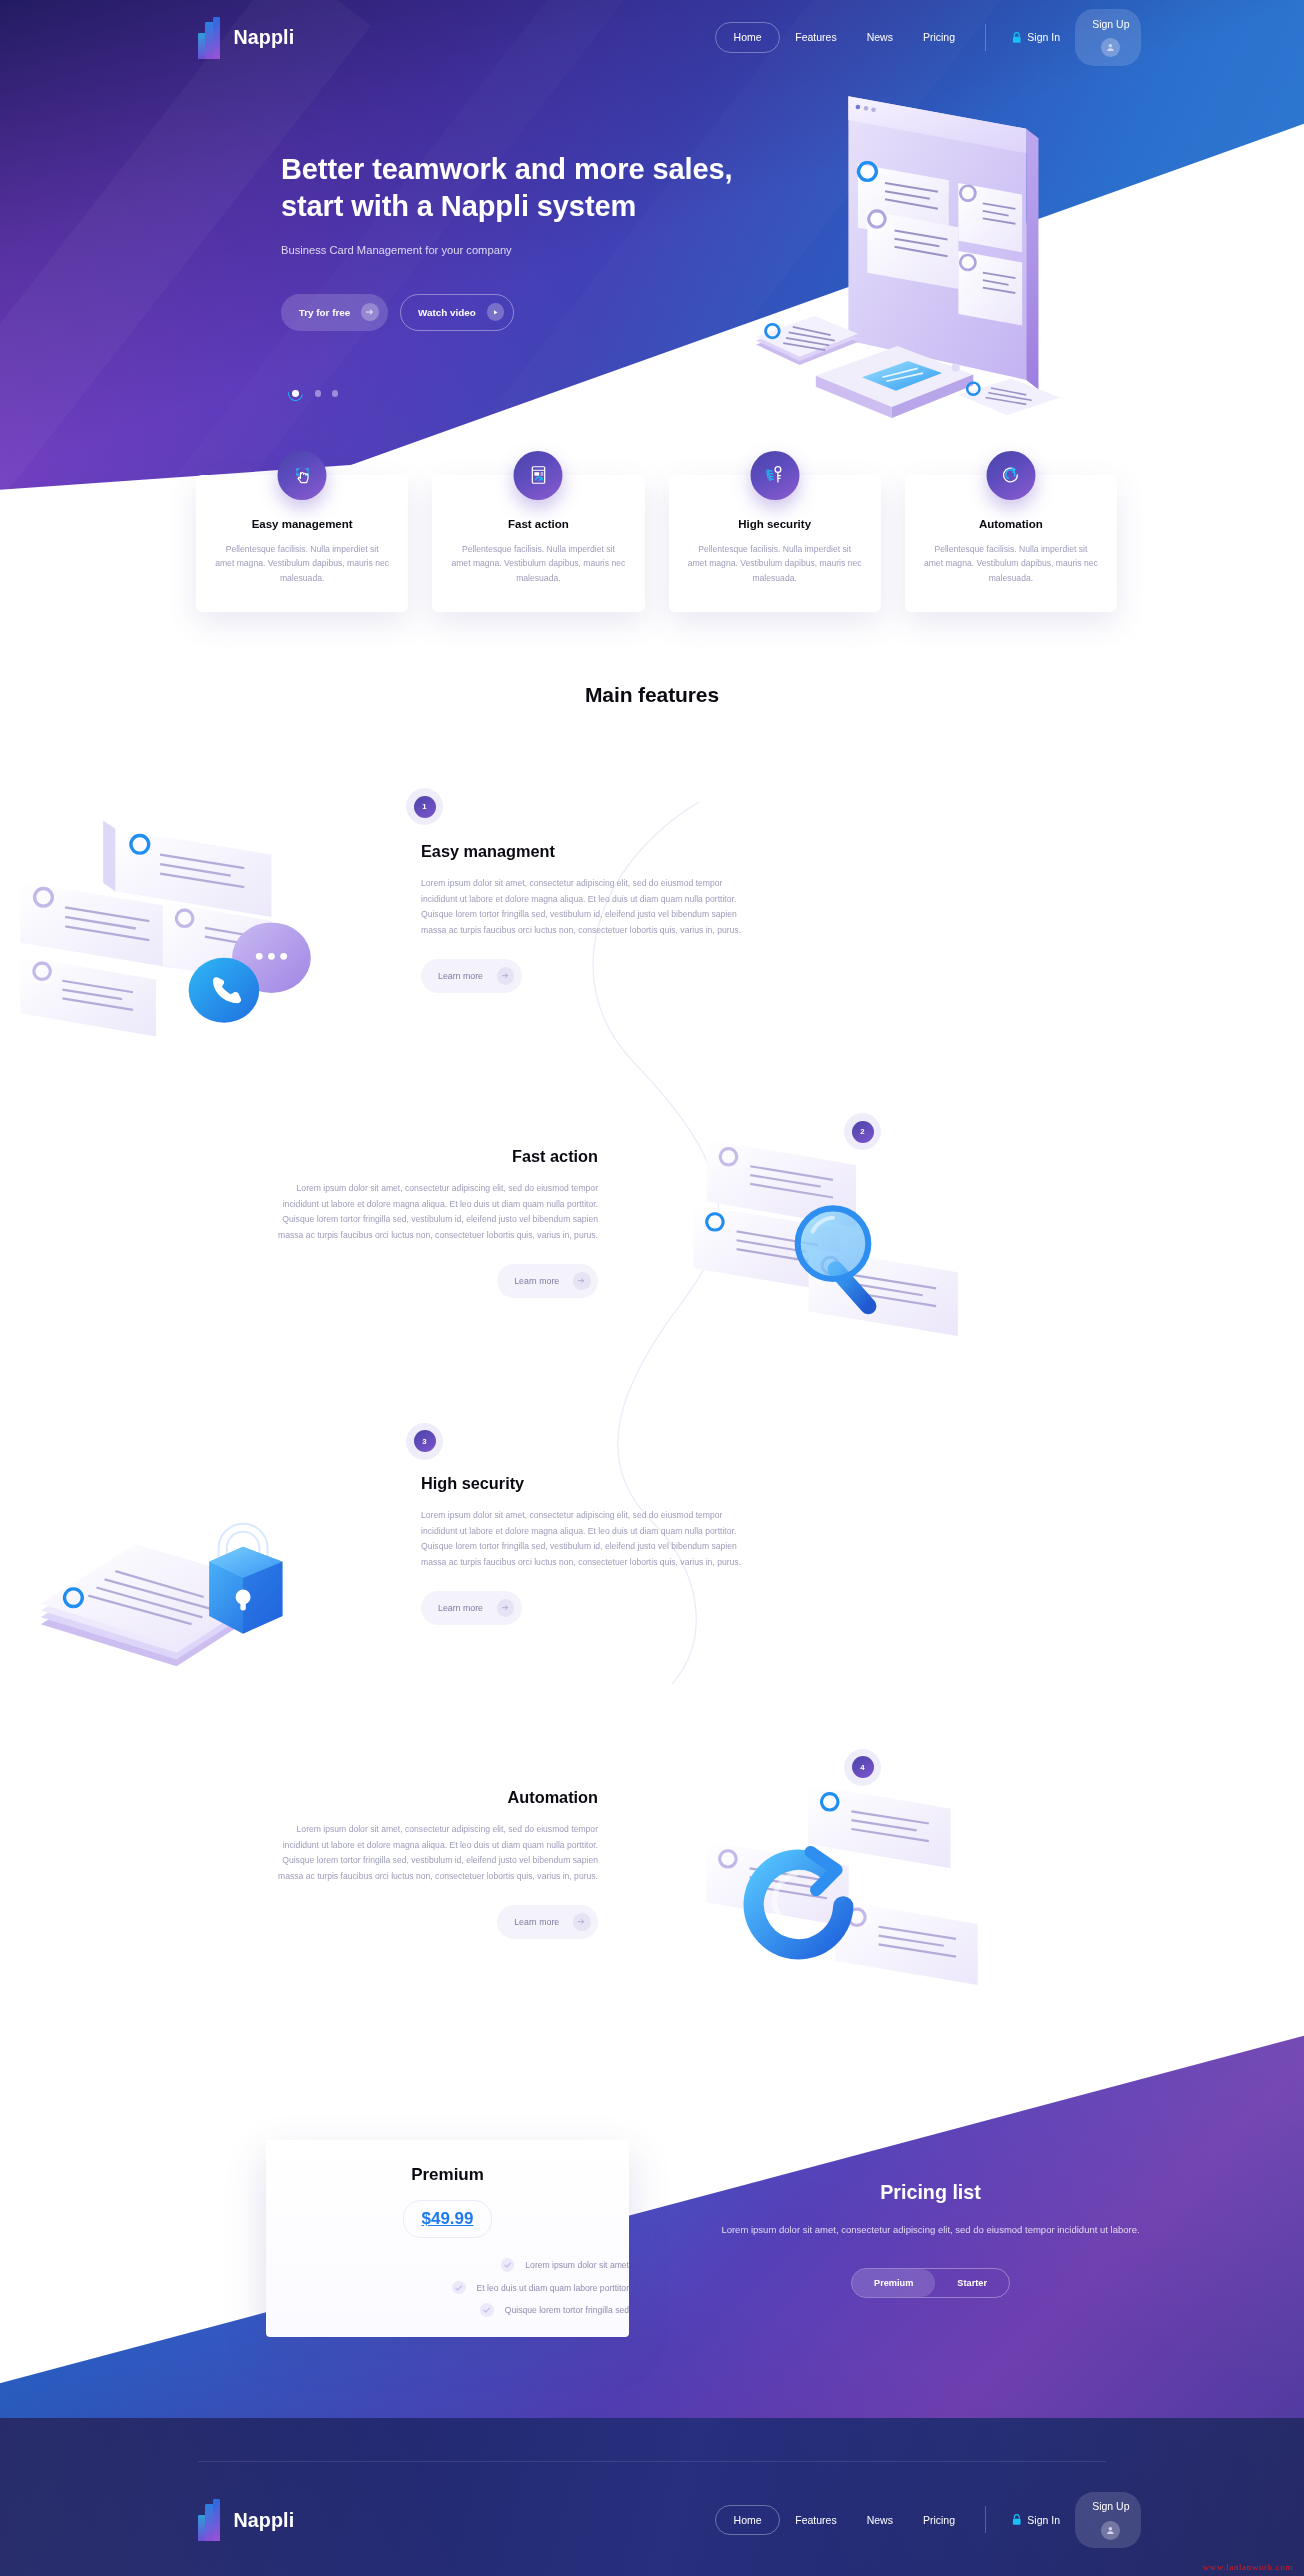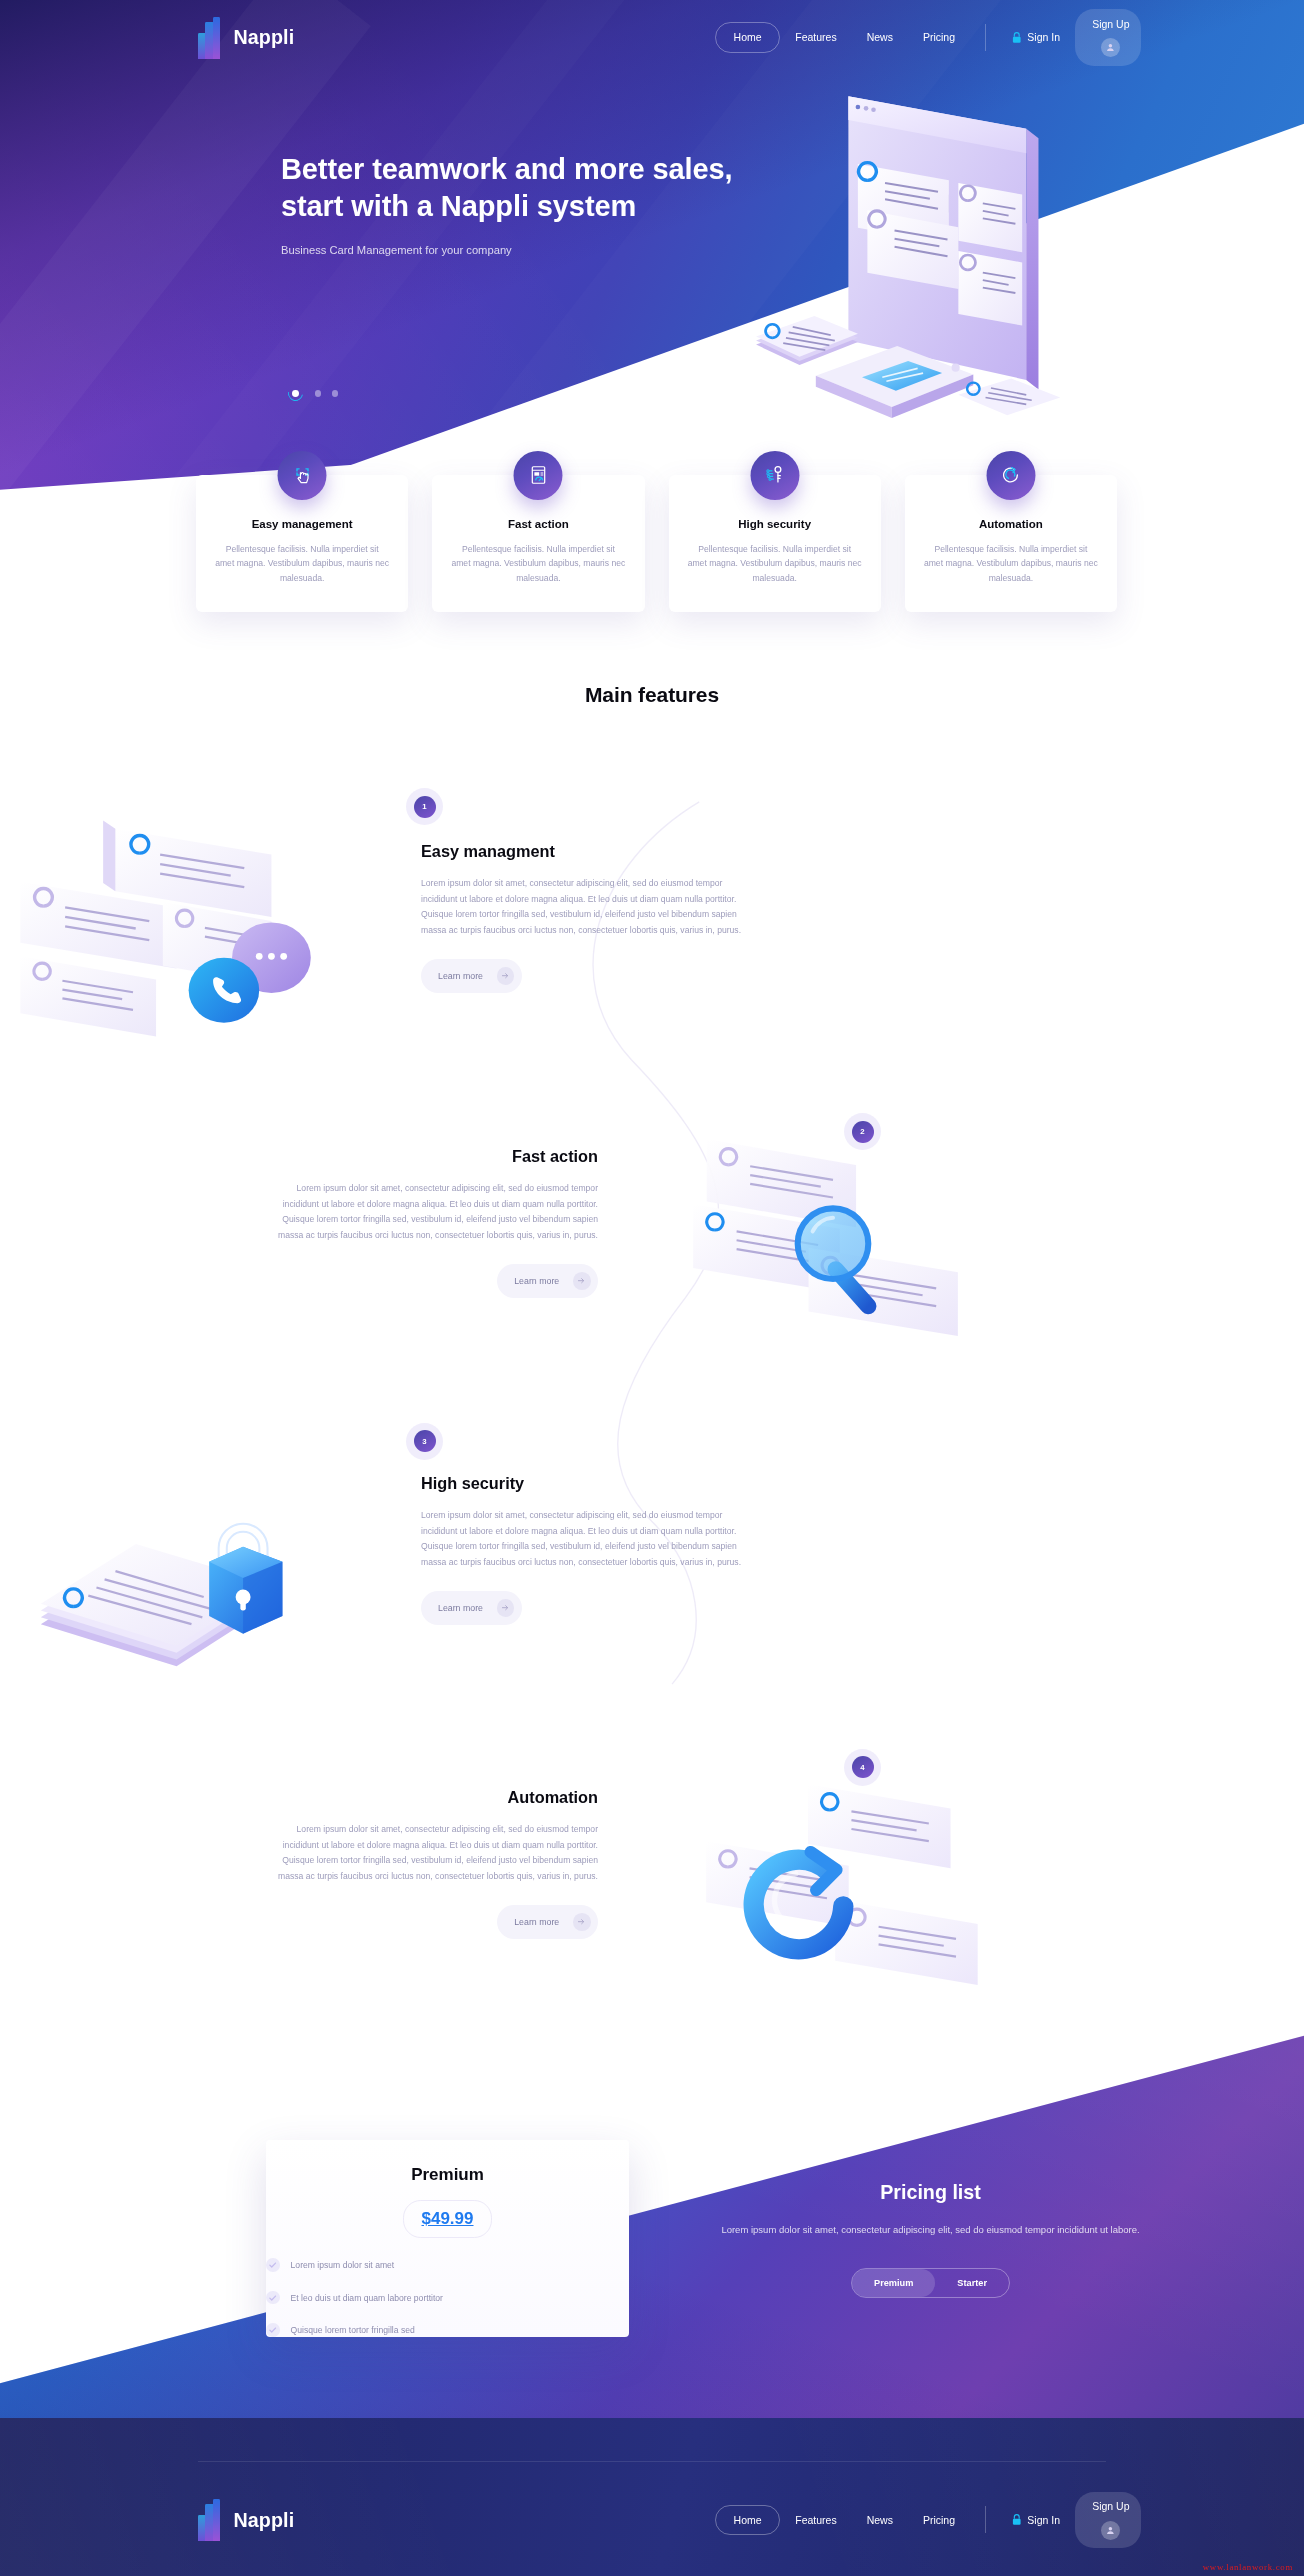--- a/index.html
+++ b/index.html
@@ -197,21 +197,21 @@
     border-radius: 4.1px; box-shadow: 0 15px 41px rgba(70,60,140,0.17);
     text-align: center; padding-top: 24.5px; z-index: 10;
   }
   .price-title { font-size: 17px; font-weight: 700; color: #0a0a12; }
   .price-val {
     display: inline-flex; align-items: center; justify-content: center;
     margin-top: 15px; min-width: 83px; padding: 8.2px 17.7px;
     border: 0.7px solid #ece9f8; border-radius: 17.7px;
     color: #1f7bf0; font-size: 17px; font-weight: 700; text-decoration: underline;
   }
-  .price-feats { margin-top: 20.4px; display: flex; flex-direction: column; gap: 19px; align-items: flex-start; }
+  .price-feats { margin-top: 20.4px; display: flex; flex-direction: column; gap: 9px; align-items: flex-end; }
   .pf { display: flex; align-items: center; gap: 11px; }
   .pf-check {
     width: 13.6px; height: 13.6px; border-radius: 50%; background: #eceafa;
     display: flex; align-items: center; justify-content: center; flex: none;
   }
   .pf-text { font-size: 8.6px; color: #8e8daf; }
   .pricing-copy { position: absolute; left: 720px; top: 2181px; width: 421px; text-align: center; z-index: 10; }
   .pc-h { font-size: 19.7px; font-weight: 600; color: #fff; }
   .pc-p { margin-top: 17.7px; font-size: 9.5px; line-height: 1.75; color: rgba(255,255,255,0.80); }
   .toggle {
@@ -413,20 +413,38 @@
         </div>
       </nav>
     </div>
 
     <div class="hero-copy">
       <h1 class="hero-title">
         <span>Better teamwork and more sales,</span><br>
         <span>start with a Nappli system</span>
       </h1>
       <p class="hero-sub">Business Card Management for your company</p>
+      <div class="hero-btns">
+        <div class="btn-pill btn-fill">
+          <span>Try for free</span>
+          <span class="btn-circ">
+            <svg width="7.5" height="6.1" viewBox="0 0 11 9">
+                <path d="M0.6 4.5h8M6 1.2l3.4 3.3L6 7.8" stroke="#fff" stroke-width="1.3" fill="none" stroke-linecap="round" stroke-linejoin="round"></path>
+              </svg>
+          </span>
+        </div>
+        <div class="btn-pill btn-ghost">
+          <span>Watch video</span>
+          <span class="btn-circ">
+            <svg width="6.8" height="6.8" viewBox="0 0 10 10">
+                <path d="M3 2l5 3-5 3z" fill="#fff"></path>
+              </svg>
+          </span>
+        </div>
+      </div>
     </div>
 
     <div class="dots">
       <span class="dot-active">
           <i class="ring"></i>
           <i class="core"></i>
         </span>
       <span class="dot"></span>
       <span class="dot"></span>
     </div>

